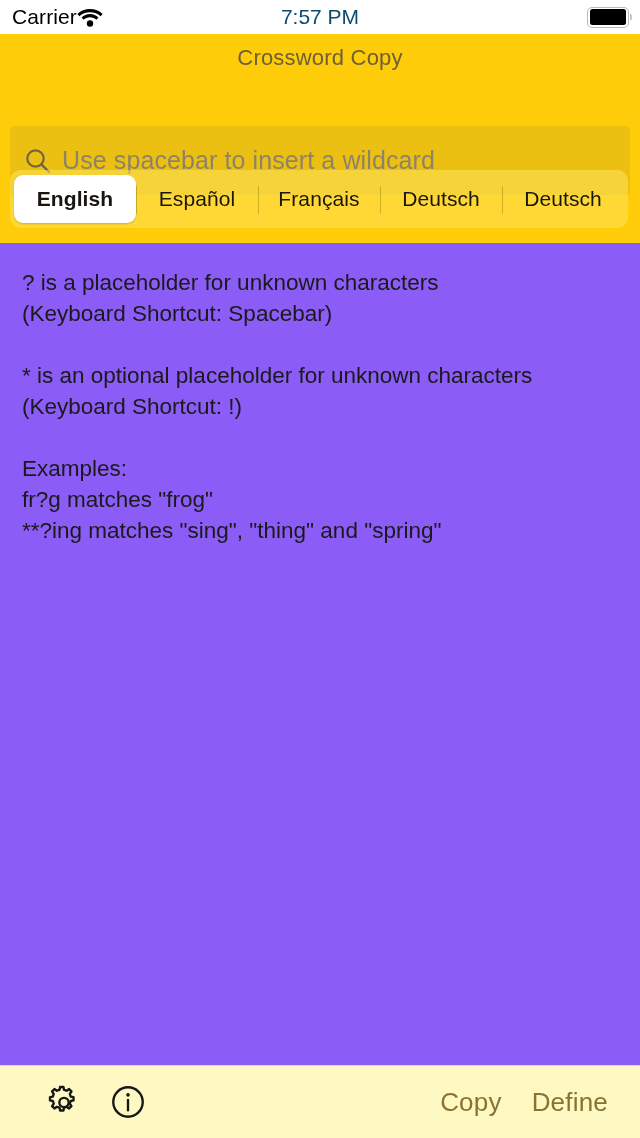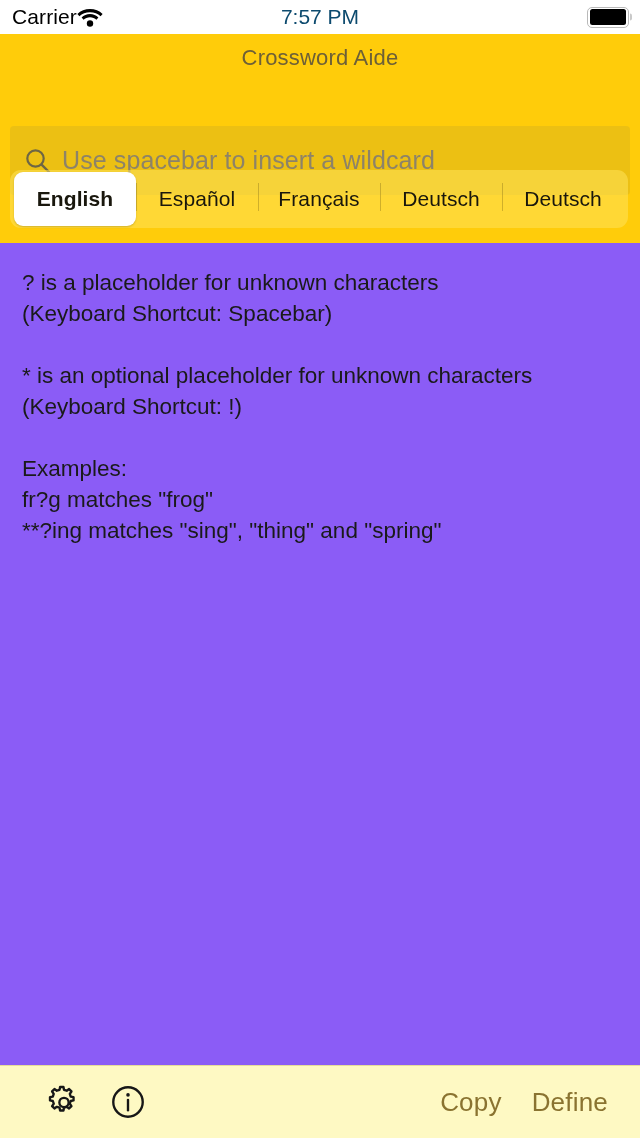--- a/index.html
+++ b/index.html
@@ -69,21 +69,21 @@
   
   .segmented {
     position:absolute; top:136px; left:10px;
     width:618px; height:58px;
     background:rgba(255,226,90,0.55);
     border-radius:11px;
     display:flex; align-items:center;
     padding:4px 4px;
   }
   .seg {
-    flex:1 1 0; height:54px; position:relative;
+    flex:1 1 0; height:48px; position:relative;
     display:flex; align-items:center; justify-content:center;
     font-size:21px; color:#19170d; letter-spacing:.1px;
   }
   .seg.active {
     background:#ffffff; border-radius:9px; font-weight:700;
     box-shadow:0 1px 2px rgba(0,0,0,0.18);
   }
   .seg .sep {
     position:absolute; left:0; top:11px; width:1px; height:28px;
     background:rgba(120,100,20,0.35);
@@ -133,21 +133,21 @@
     <div class="sb-right">
       <div class="batt">
         <div class="batt-fill"></div>
         <div class="batt-nub"></div>
       </div>
     </div>
   </div>
 
   <div class="header">
 
-    <div class="header-title">Crossword Aide</div>
+    <div class="header-title">Crossword Copy</div>
 
     <div class="searchbar">
       <svg class="search-icon" viewBox="0 0 28 28">
         <circle cx="11.5" cy="11.5" r="8.2" fill="none" stroke="#6e6644" stroke-width="2.2"></circle>
         <line x1="17.6" y1="17.6" x2="25" y2="25" stroke="#6e6644" stroke-width="2.4" stroke-linecap="round"></line>
       </svg>
       <span class="search-placeholder">Use spacebar to insert a wildcard</span>
     </div>
 
     <div class="segmented">

